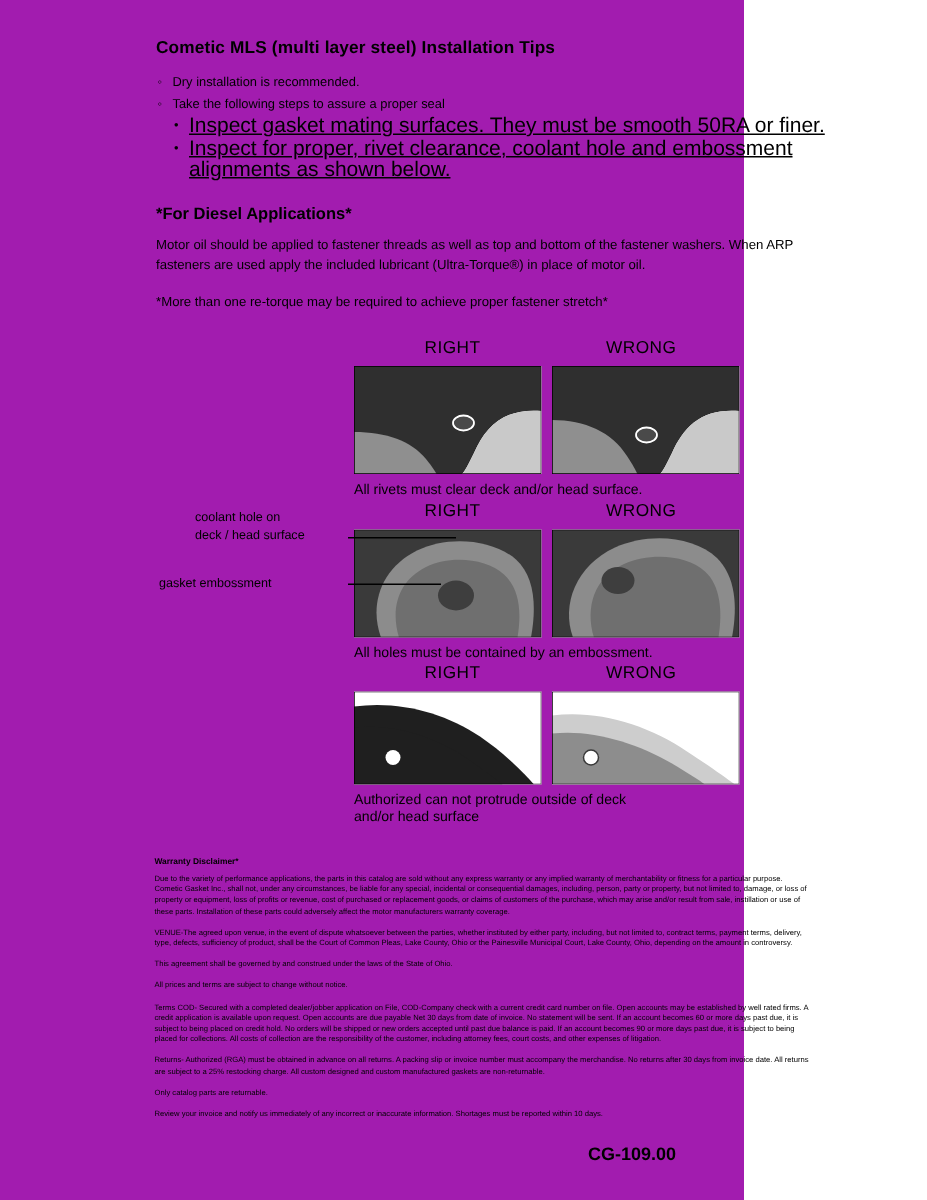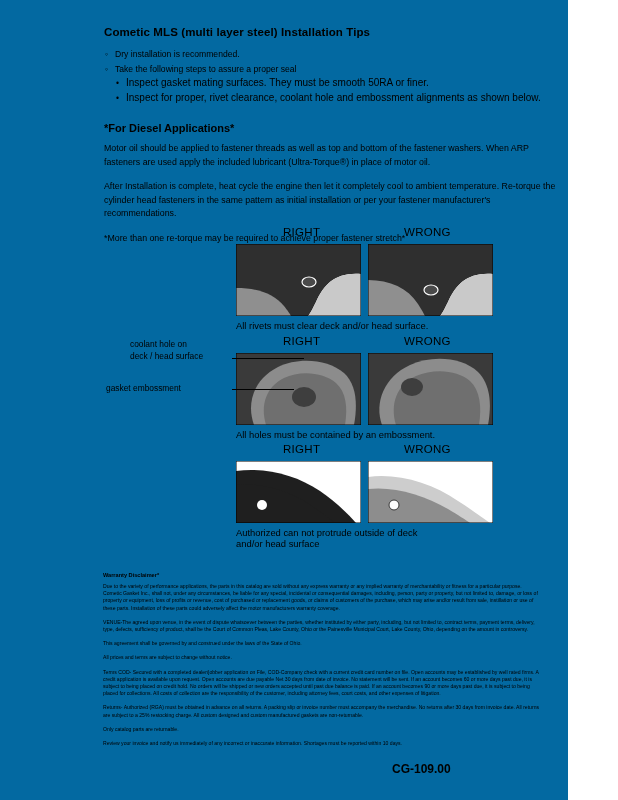--- a/index.html
+++ b/index.html
@@ -11,23 +11,23 @@
     width: 618px;
     height: 800px;
     position: relative;
     font-family: "Liberation Sans", sans-serif;
     color: #000000;
     overflow: hidden;
   }
   .page {
     position: absolute;
     left: 0; top: 0;
-    width: 568px;
+    width: 496px;
     height: 800px;
-    background: #0369a1;
+    background: #a21caf;
   }
   .content {
     position: absolute;
     left: 104px;
     top: 26px;
     width: 452px;
   }
   h1.title {
     font-size: 11.5px;
     font-weight: bold;
@@ -51,24 +51,25 @@
     left: 1px;
     top: 0;
     font-size: 8.6px;
   }
   ul.subbullets {
     list-style: none;
     margin: 0;
     padding: 0 0 0 12px;
   }
   ul.subbullets > li {
-    font-size: 10px;
+    font-size: 14px;
     line-height: 14.5px;
     position: relative;
     padding-left: 10px;
+    text-decoration: underline;
   }
   ul.subbullets > li::before {
     content: "\2022";
     position: absolute;
     left: 0;
     top: 0;
     font-size: 8.6px;
   }
   h2.section {
     font-size: 11px;
@@ -160,21 +161,20 @@
       <li>Dry installation is recommended.</li>
       <li>Take the following steps to assure a proper seal</li>
     </ul>
     <ul class="subbullets">
       <li>Inspect gasket mating surfaces.  They must be smooth 50RA or finer.</li>
       <li>Inspect for proper, rivet clearance, coolant hole and embossment alignments as shown below.</li>
     </ul>
 
     <h2 class="section">*For Diesel Applications*</h2>
     <p class="para">Motor oil should be applied to fastener threads as well as top and bottom of the fastener washers. When ARP fasteners are used apply the included lubricant (Ultra-Torque®) in place of motor oil.</p>
-    <p class="para">After Installation is complete, heat cycle the engine then let it completely cool to ambient temperature. Re-torque the cylinder head fasteners in the same pattern as initial installation or per your fastener manufacturer's recommendations.</p>
     <p class="note">*More than one re-torque may be required to achieve proper fastener stretch*</p>
   </div>
 
   <div class="figures">
 
     <div class="fig-row">
       <div class="fig-label" style="left:283px; top:0px;">RIGHT</div>
       <div class="fig-label" style="left:404px; top:0px;">WRONG</div>
 
       <div class="fig-box" style="left:236px; top:18px; width:125px; height:72px;">

